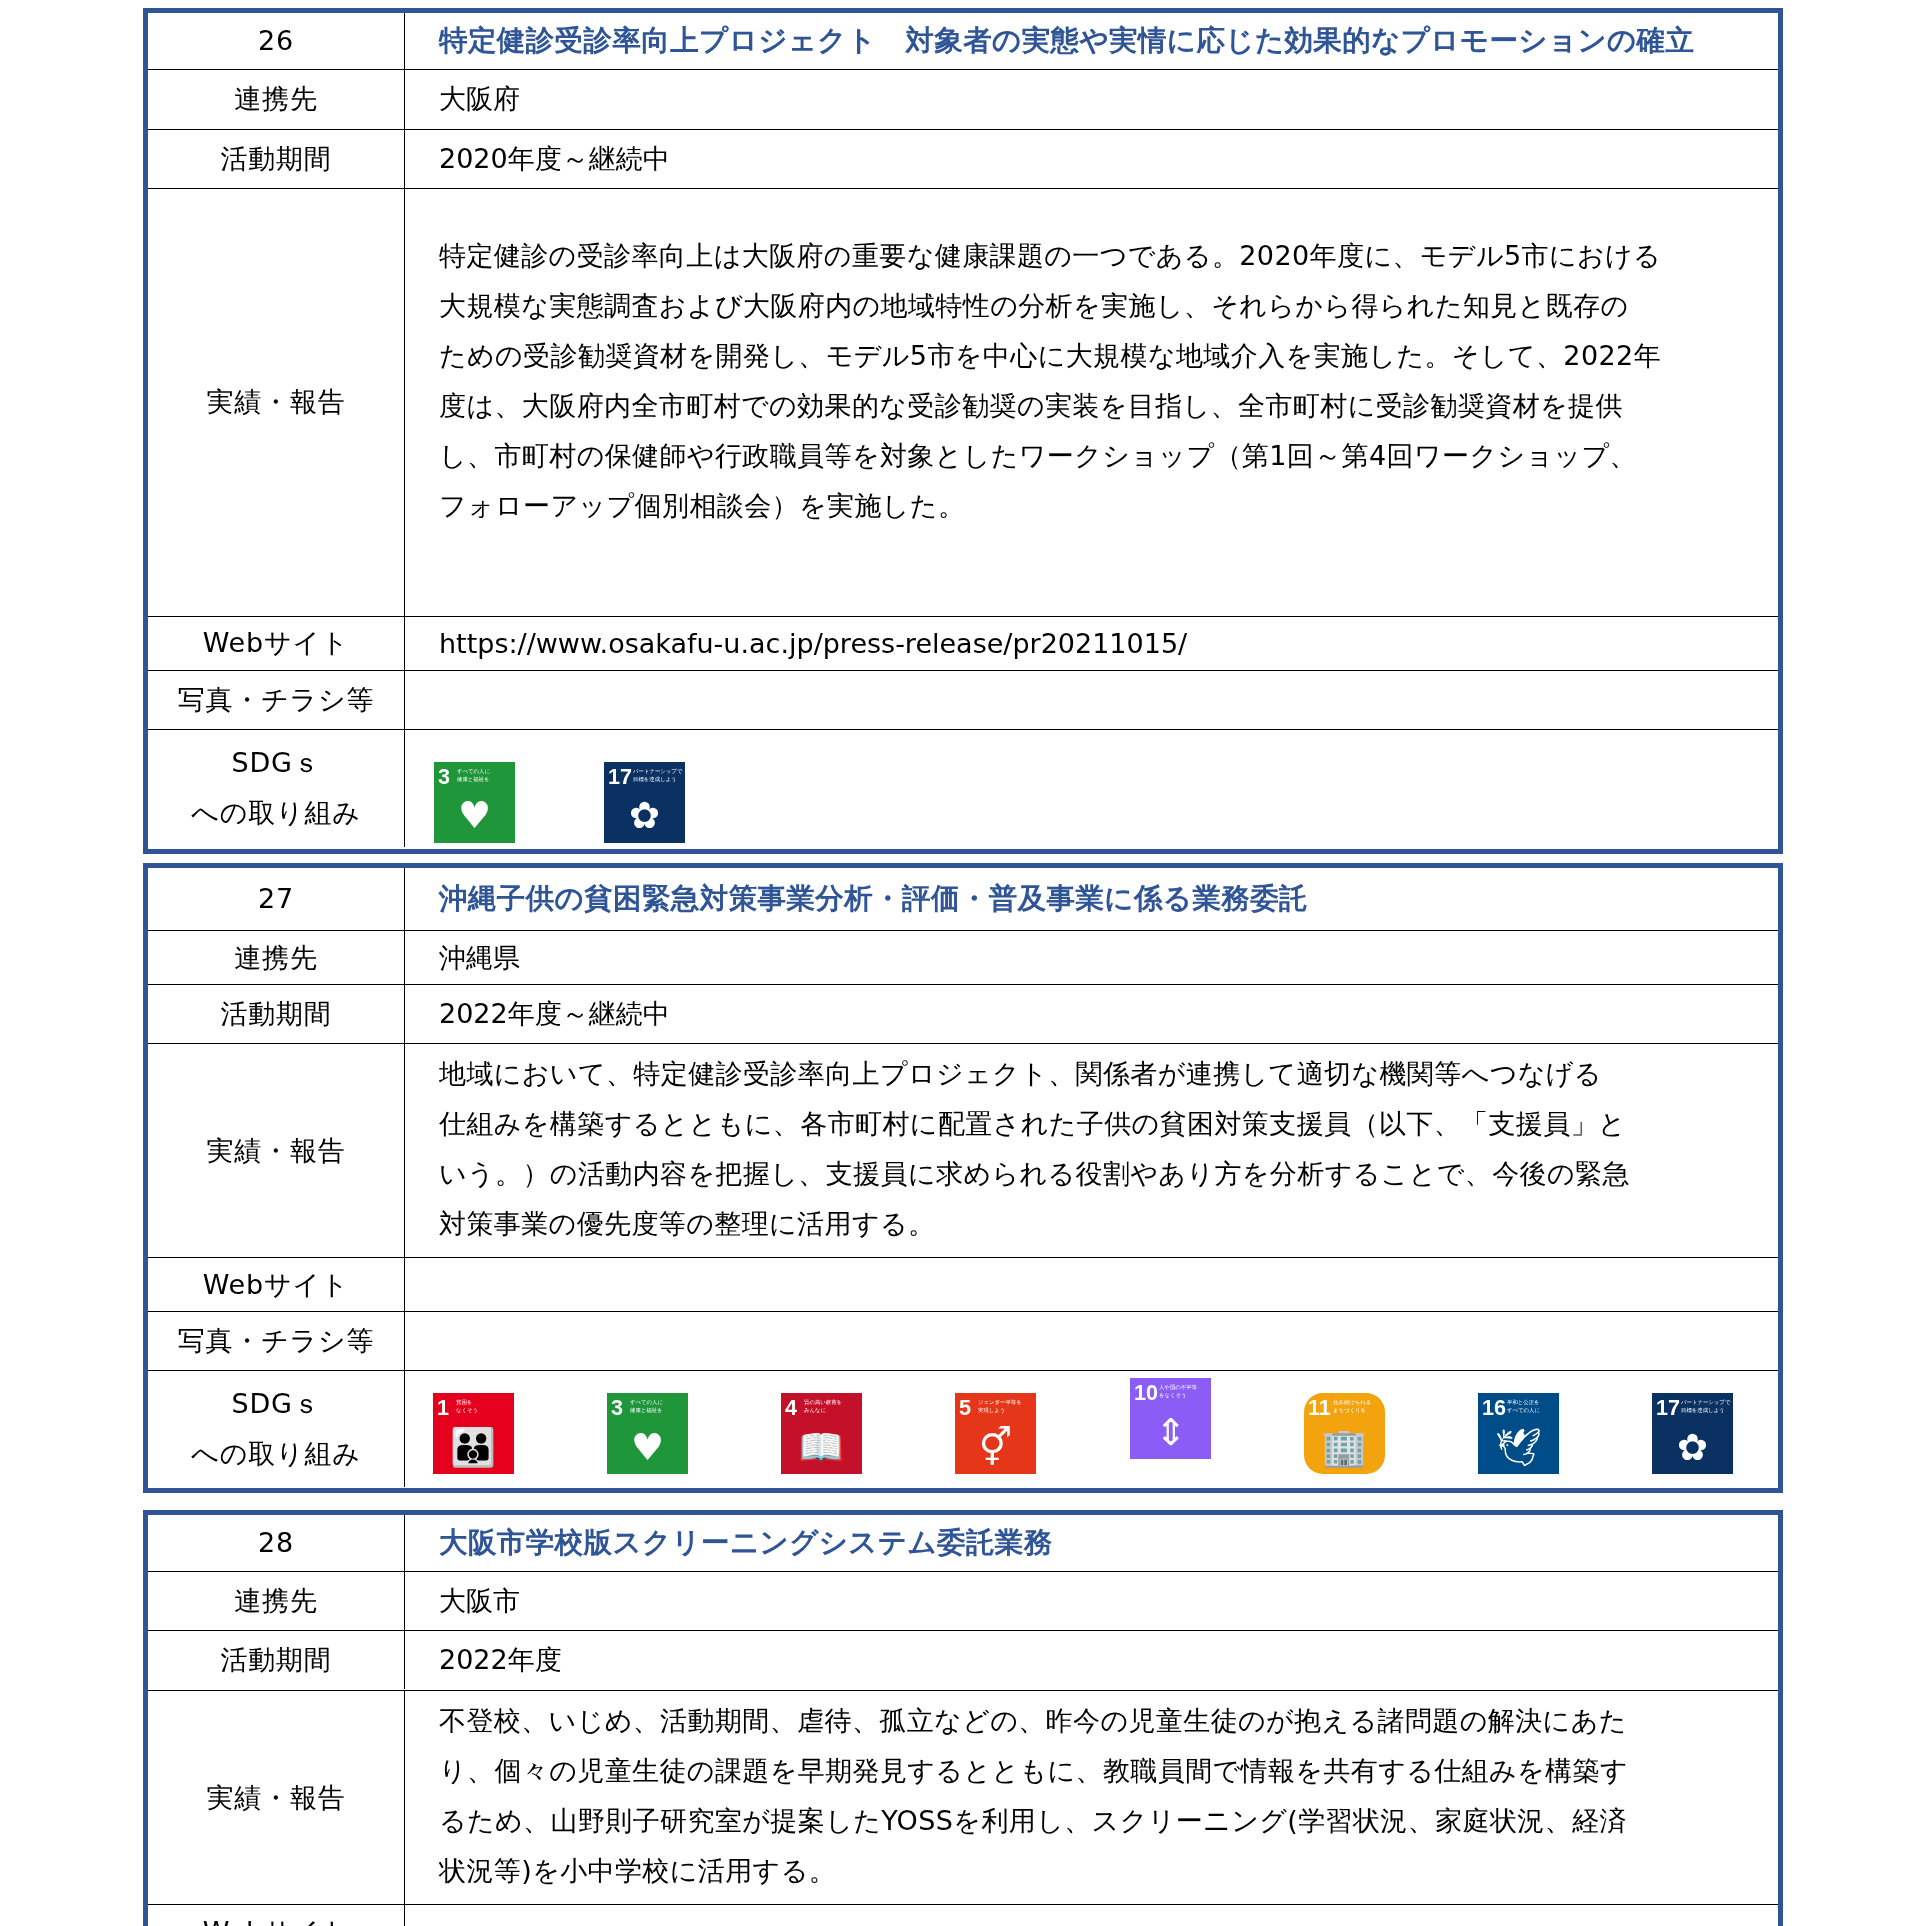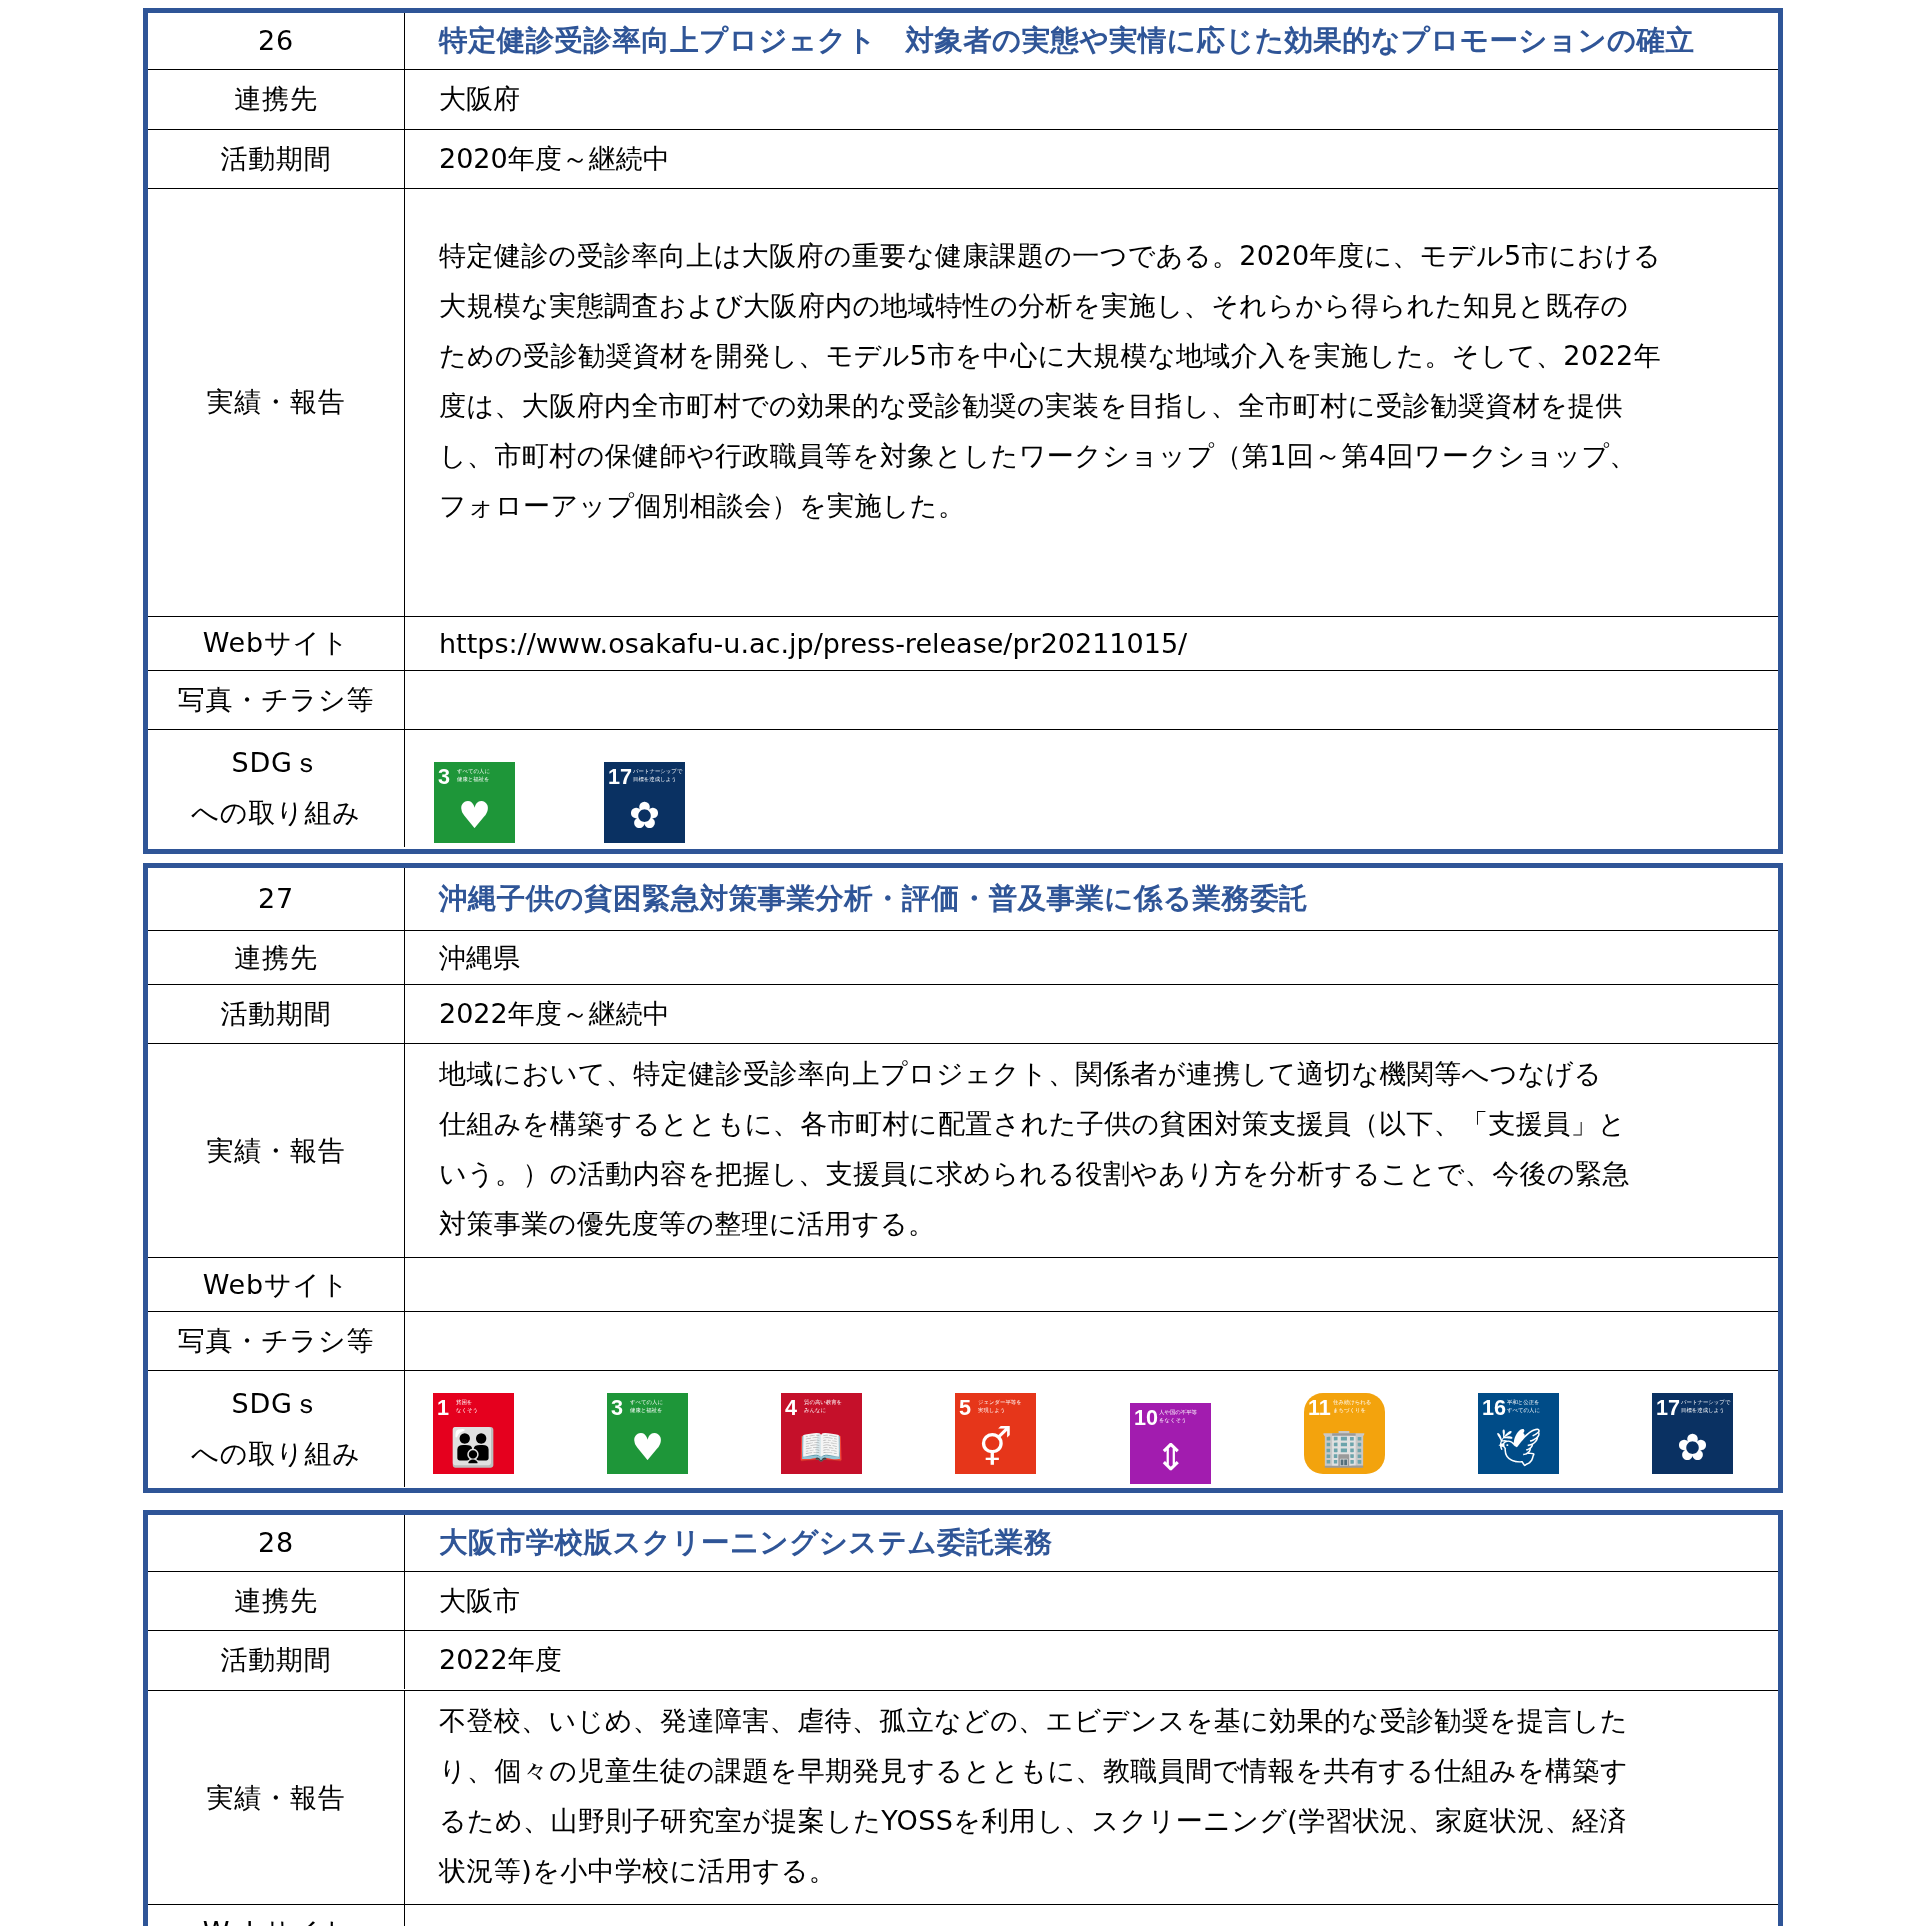--- a/index.html
+++ b/index.html
@@ -164,21 +164,21 @@
           <div class="cap">質の高い教育を
 みんなに</div>
           <div class="glyph">📖</div>
         </div>
         <div class="sdg" style="background: rgb(230, 54, 26); left: 550px; top: 22.3px;">
           <div class="num">5</div>
           <div class="cap">ジェンダー平等を
 実現しよう</div>
           <div class="glyph">⚥</div>
         </div>
-        <div class="sdg two" style="background: #a21caf; left: 725px; top: 32px;">
+        <div class="sdg two" style="background: #8b5cf6; left: 725px; top: 7px;">
           <div class="num">10</div>
           <div class="cap">人や国の不平等
 をなくそう</div>
           <div class="glyph">⇕</div>
         </div>
         <div class="sdg two" style="background: rgb(243, 163, 13); left: 899px; top: 22.3px; border-radius: 19px;">
           <div class="num">11</div>
           <div class="cap">住み続けられる
 まちづくりを</div>
           <div class="glyph">🏢</div>
@@ -215,21 +215,21 @@
   <div class="row" style="top:115px; height:59px;">
     <div class="lab">活動期間</div>
     <div class="val">
         <span>2022年度</span>
       </div>
   </div>
   <div class="row" style="top:175px; height:214px;">
     <div class="lab">実績・報告</div>
     <div class="val" style="align-items:flex-start; padding-top:4.6px;">
       <div class="body-text">
-        <div>不登校、いじめ、発達障害、虐待、孤立などの、エビデンスを基に効果的な受診勧奨を提言した</div>
+        <div>不登校、いじめ、活動期間、虐待、孤立などの、昨今の児童生徒のが抱える諸問題の解決にあた</div>
         <div>り、個々の児童生徒の課題を早期発見するとともに、教職員間で情報を共有する仕組みを構築す</div>
         <div>るため、山野則子研究室が提案したYOSSを利用し、スクリーニング(学習状況、家庭状況、経済</div>
         <div>状況等)を小中学校に活用する。</div>
       </div>
     </div>
   </div>
   <div class="row" style="top:389px; height:54px;">
     <div class="lab">Webサイト</div>
     <div class="val">
         <span></span>

